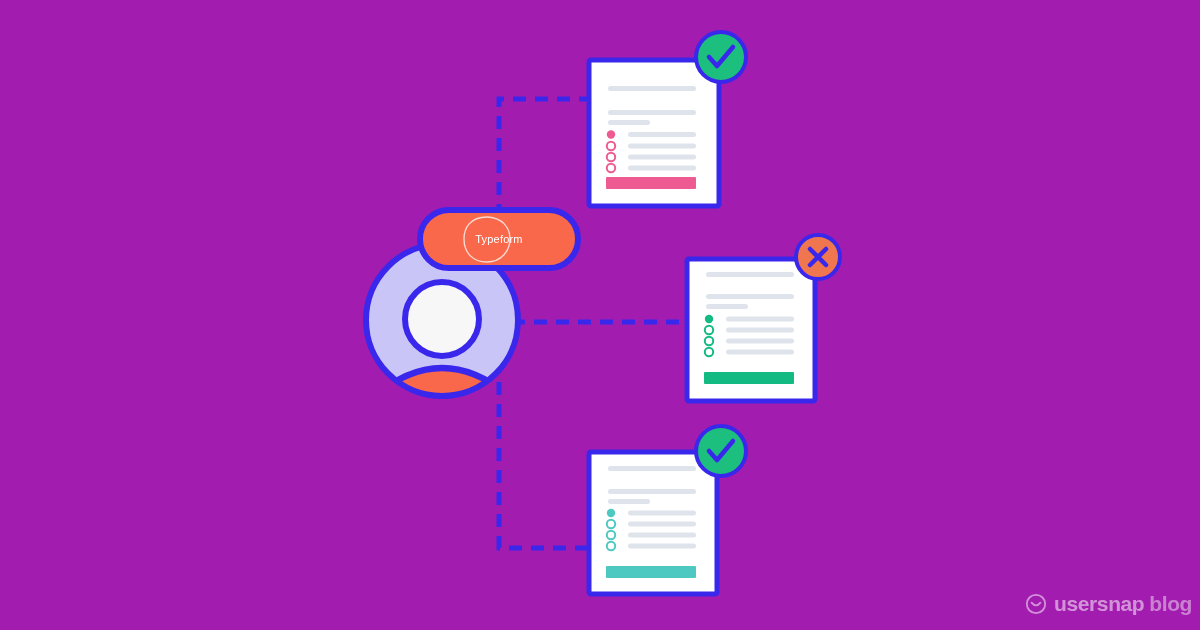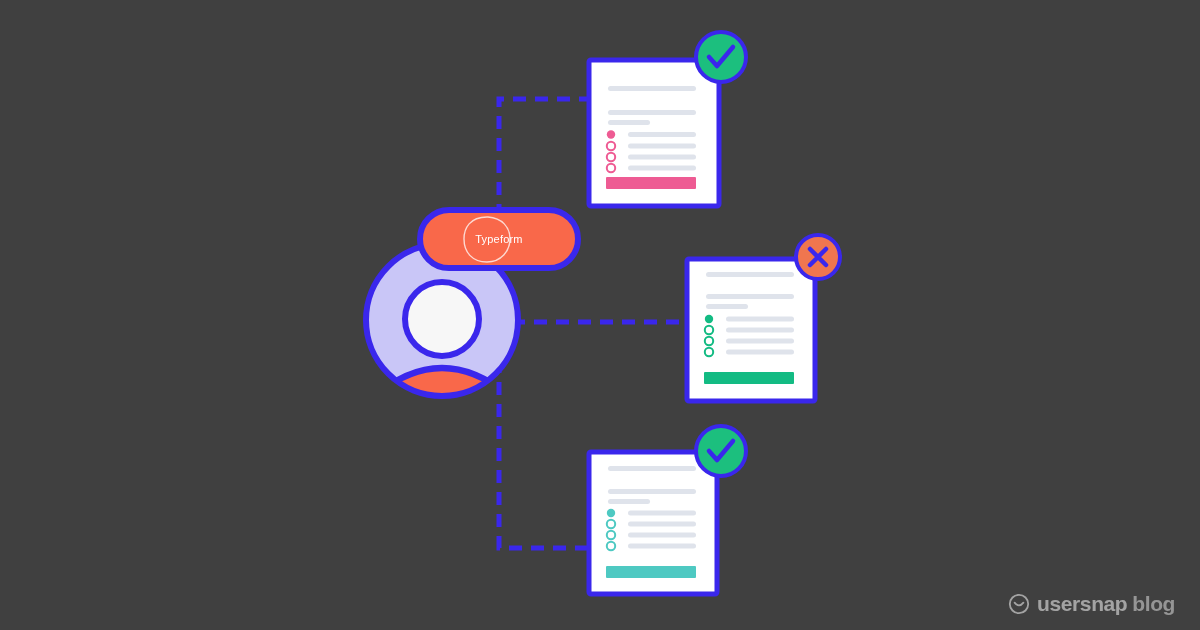--- a/index.html
+++ b/index.html
@@ -9,21 +9,21 @@
   body {
     width: 1200px;
     height: 630px;
     overflow: hidden;
     font-family: "Liberation Sans", sans-serif;
   }
   #stage {
     position: relative;
     width: 1200px;
     height: 630px;
-    background: #404040;
+    background: #a21caf;
   }
   #art {
     position: absolute;
     left: 0;
     top: 0;
     width: 1200px;
     height: 630px;
   }
   .pill-label {
     position: absolute;
@@ -34,21 +34,21 @@
     display: flex;
     align-items: center;
     justify-content: center;
     font-size: 11px;
     color: #ffffff;
     letter-spacing: 0.2px;
     pointer-events: none;
   }
   .brand {
     position: absolute;
-    right: 25px;
+    right: 8px;
     bottom: 14px;
     display: flex;
     align-items: center;
     gap: 7px;
     opacity: 0.52;
   }
   .brand-word {
     font-size: 21px;
     font-weight: bold;
     color: #ffffff;

